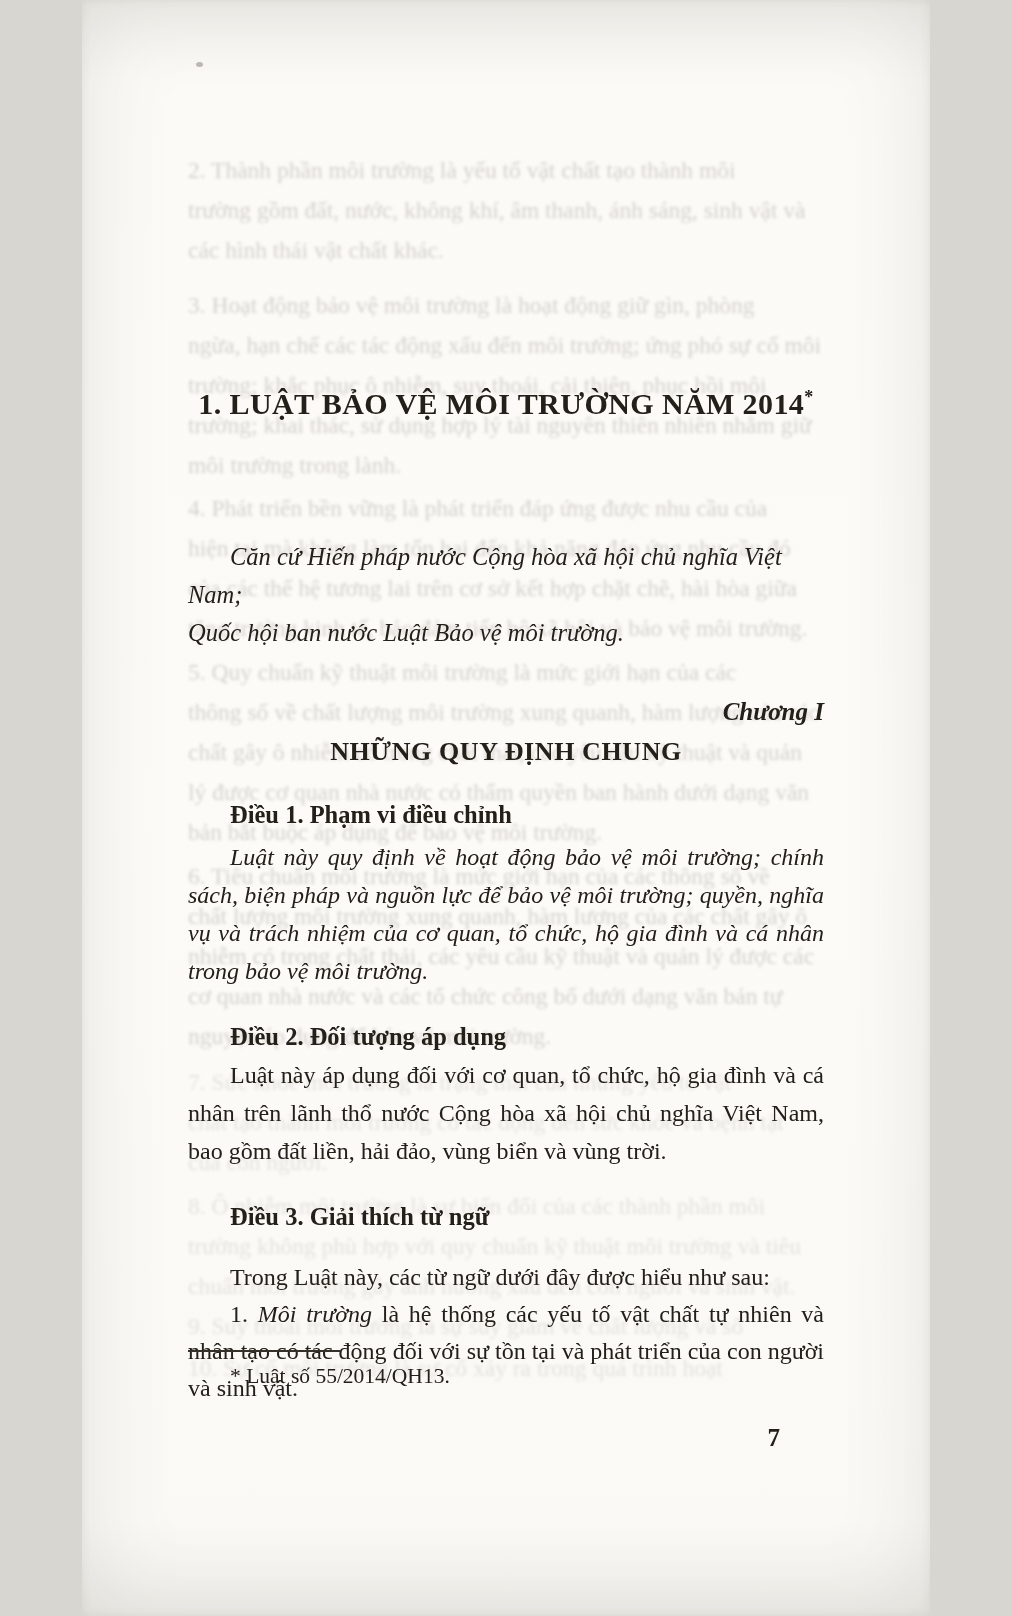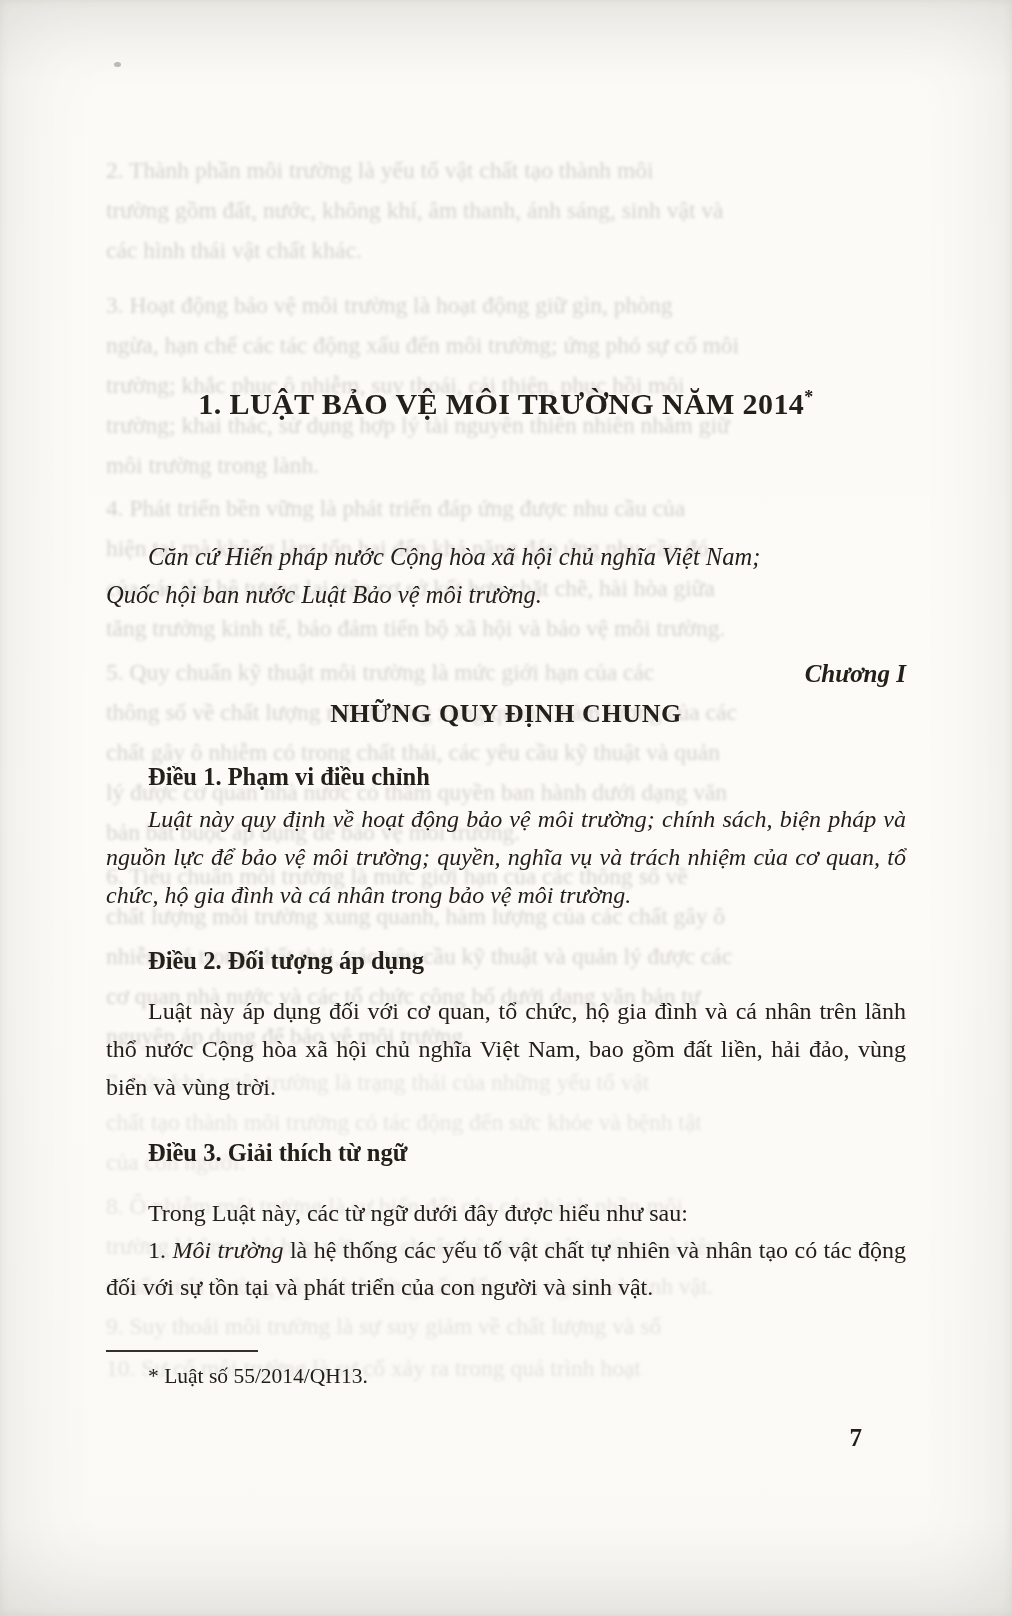--- a/index.html
+++ b/index.html
@@ -1,21 +1,21 @@
 <!DOCTYPE html>
 <html><head>
 <meta charset="utf-8">
 <style>
   * { margin: 0; padding: 0; box-sizing: border-box; }
   html, body { background: #d8d6d1; }
   body { width: 1012px; }
 
   .page {
     position: relative;
-    width: 1012px;
+    width: 848px;
     height: 1616px;
     margin: 0 auto;
     overflow: hidden;
     background: linear-gradient(180deg, #f3f2ee 0%, #fbfaf7 5%, #fcfbf8 50%, #faf9f6 94%, #f1f0ec 100%);
     box-shadow: inset 0 0 90px rgba(92, 86, 74, 0.14), inset 0 0 10px rgba(92, 86, 74, 0.10);
     font-family: "Liberation Serif", "DejaVu Serif", serif;
     color: #232019;
   }
 
   
@@ -94,21 +94,21 @@
   .h-art2 { margin-top: 28px; }
   .h-art3 { margin-top: 28px; }
 
   .para {
     font-size: 24px;
     line-height: 38px;
     text-align: justify;
     text-indent: 42px;
   }
   .p-art1 { margin-top: 4px; font-style: italic; }
-  .p-art2 { margin-top: 12px; }
+  .p-art2 { }
   .p-art3a { margin-top: 22px; }
   .p-art3b { margin-top: 0; line-height: 37px; }
   .term-italic { font-style: italic; }
 
   .footnote {
     position: absolute;
     left: 106px;
     top: 1350px;
     width: 802px;
     z-index: 2;

